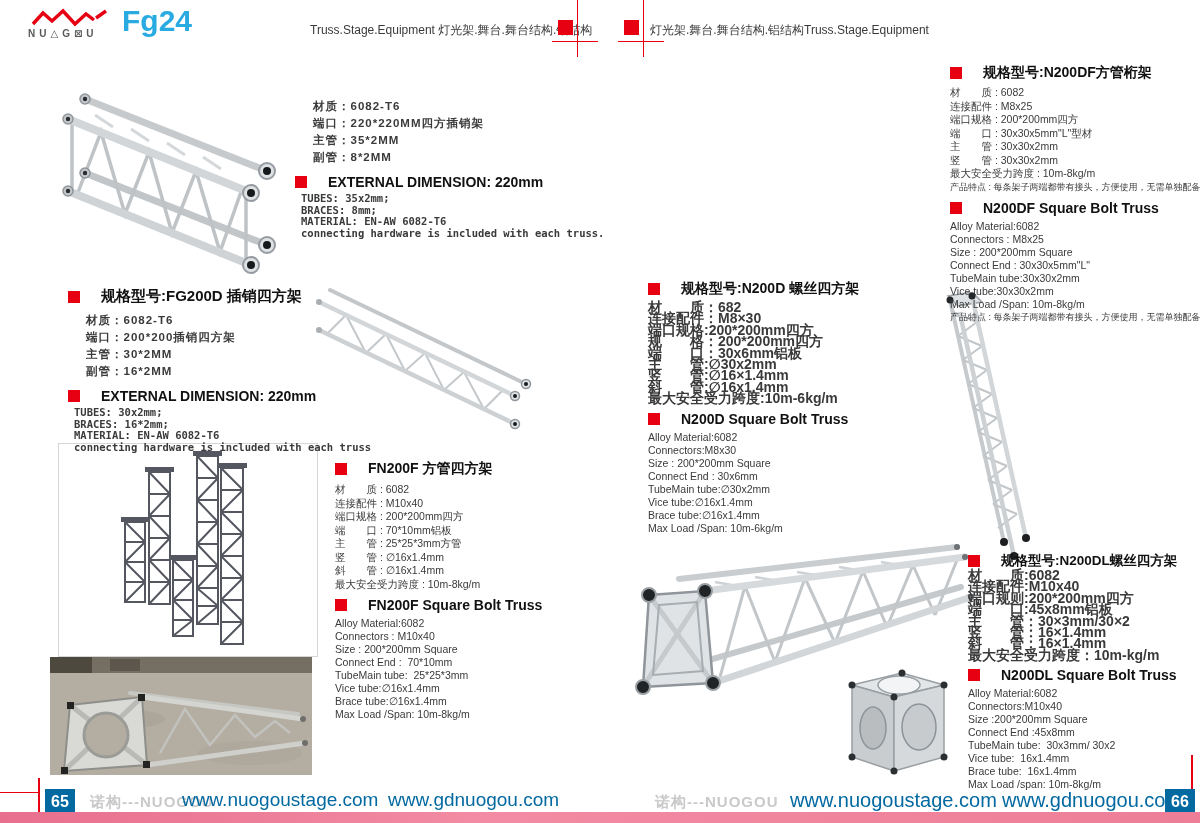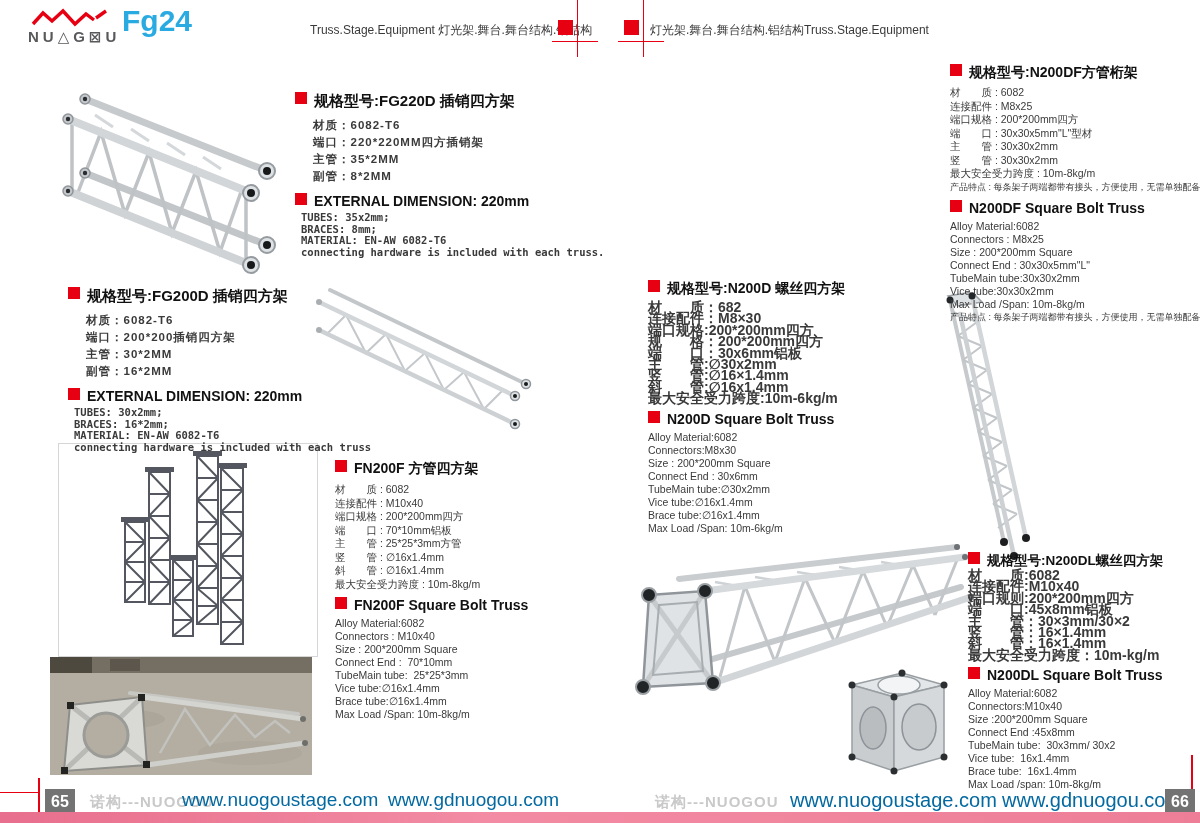--- a/index.html
+++ b/index.html
@@ -1,27 +1,27 @@
 <!DOCTYPE html>
 <html><head>
 <meta charset="utf-8">
 <style>
   html,body{margin:0;padding:0;background:#e9e9e9;}
   #page{position:relative;width:1200px;height:823px;margin:0 auto;background:#ffffff;overflow:hidden;
         font-family:"Liberation Sans","DejaVu Sans",sans-serif;color:#333;}
   .abs{position:absolute;}
   
   .logo-zigzag{position:absolute;left:30px;top:8px;}
-  .logo-letters{position:absolute;left:28px;top:28px;font-size:15px;font-weight:bold;color:#58595b;letter-spacing:4px;}
+  .logo-letters{position:absolute;left:28px;top:28px;font-size:10px;font-weight:bold;color:#58595b;letter-spacing:4px;}
   .catalog-code{position:absolute;left:122px;top:4px;font-size:30px;font-weight:bold;color:#29abe2;}
   .tagline{font-size:12px;color:#3a3a3a;white-space:nowrap;}
   .redsq{position:absolute;background:#e60012;}
   .mark-line{position:absolute;background:#e60012;}
   
-  .spec-head{display:flex;gap:7px;font-weight:bold;color:#111;white-space:nowrap;}
+  .spec-head{display:flex;align-items:center;gap:21px;font-weight:bold;color:#111;white-space:nowrap;}
   .bullet{width:12px;height:12px;background:#e60012;flex:0 0 auto;}
   .pblock{position:absolute;z-index:5;}
   .line{white-space:pre;color:#3a3a3a;}
   .ab-lines .line{font-size:11.5px;font-weight:bold;line-height:17px;padding-left:18px;letter-spacing:1px;}
   .mono .line{font-family:"DejaVu Sans Mono","Liberation Mono",monospace;font-size:10.5px;line-height:11.5px;font-weight:bold;padding-left:6px;letter-spacing:0;}
   .cd-lines .line{font-size:10.5px;line-height:13.5px;}
   .ef-lines .line{font-size:14px;line-height:11.4px;font-weight:bold;}
   .en-lines .line{font-size:10.5px;line-height:13px;}
   .tiny{font-size:9px !important;letter-spacing:0 !important;}
   .h15{font-size:15px;}
@@ -29,21 +29,21 @@
   .h13{font-size:13.5px;}
   .gap6{height:6px;}
   .gap8{height:8px;}
   
   .new-badge{position:absolute;left:655px;top:113px;font-size:21px;color:#f4525f;letter-spacing:3px;white-space:nowrap;}
   
   .imgbox{position:absolute;z-index:1;}
   .towerframe{border:1px solid #d6d6d6;background:#fff;}
   
   .footer-bar{position:absolute;left:0;top:812px;width:1200px;height:11px;background:linear-gradient(90deg,#e86f8d,#f28ba3 40%,#ee7e98);}
-  .pageno{position:absolute;top:789px;width:30px;height:25px;background:#737373;color:#fff;font-size:16px;font-weight:bold;
+  .pageno{position:absolute;top:789px;width:30px;height:25px;background:#0369a1;color:#fff;font-size:16px;font-weight:bold;
           display:flex;align-items:center;justify-content:center;}
   .brand{position:absolute;top:793px;font-size:15px;font-weight:bold;color:#c9c9c9;letter-spacing:1px;white-space:nowrap;}
   .site{position:absolute;top:789px;font-size:19px;color:#0369a1;white-space:nowrap;}
 </style>
 </head>
 <body>
 
 <div id="page">
 
   <svg class="logo-zigzag" width="82" height="20" viewBox="0 0 82 20">
@@ -146,24 +146,20 @@
       <rect x="17" y="45" width="7" height="7"></rect>
         <rect x="88" y="37" width="7" height="7"></rect>
       <rect x="93" y="104" width="7" height="7"></rect>
         <rect x="11" y="110" width="7" height="7"></rect>
     </g>
     <circle cx="253" cy="62" r="3" fill="#6e6e6a"></circle>
       <circle cx="255" cy="86" r="3" fill="#6e6e6a"></circle>
   </svg>
 
   <div class="pblock" style="left:295px;top:92px;width:280px;">
-    <div class="spec-head h15">
-      <span class="bullet"></span>
-      <span>规格型号:FG220D 插销四方架</span>
-    </div>
     <div class="gap6"></div>
     <div class="ab-lines">
       <div class="line">材质：6082-T6</div>
       <div class="line">端口：220*220MM四方插销架</div>
       <div class="line">主管：35*2MM</div>
       <div class="line">副管：8*2MM</div>
     </div>
     <div class="gap8"></div>
     <div class="spec-head h14">
       <span class="bullet"></span>

